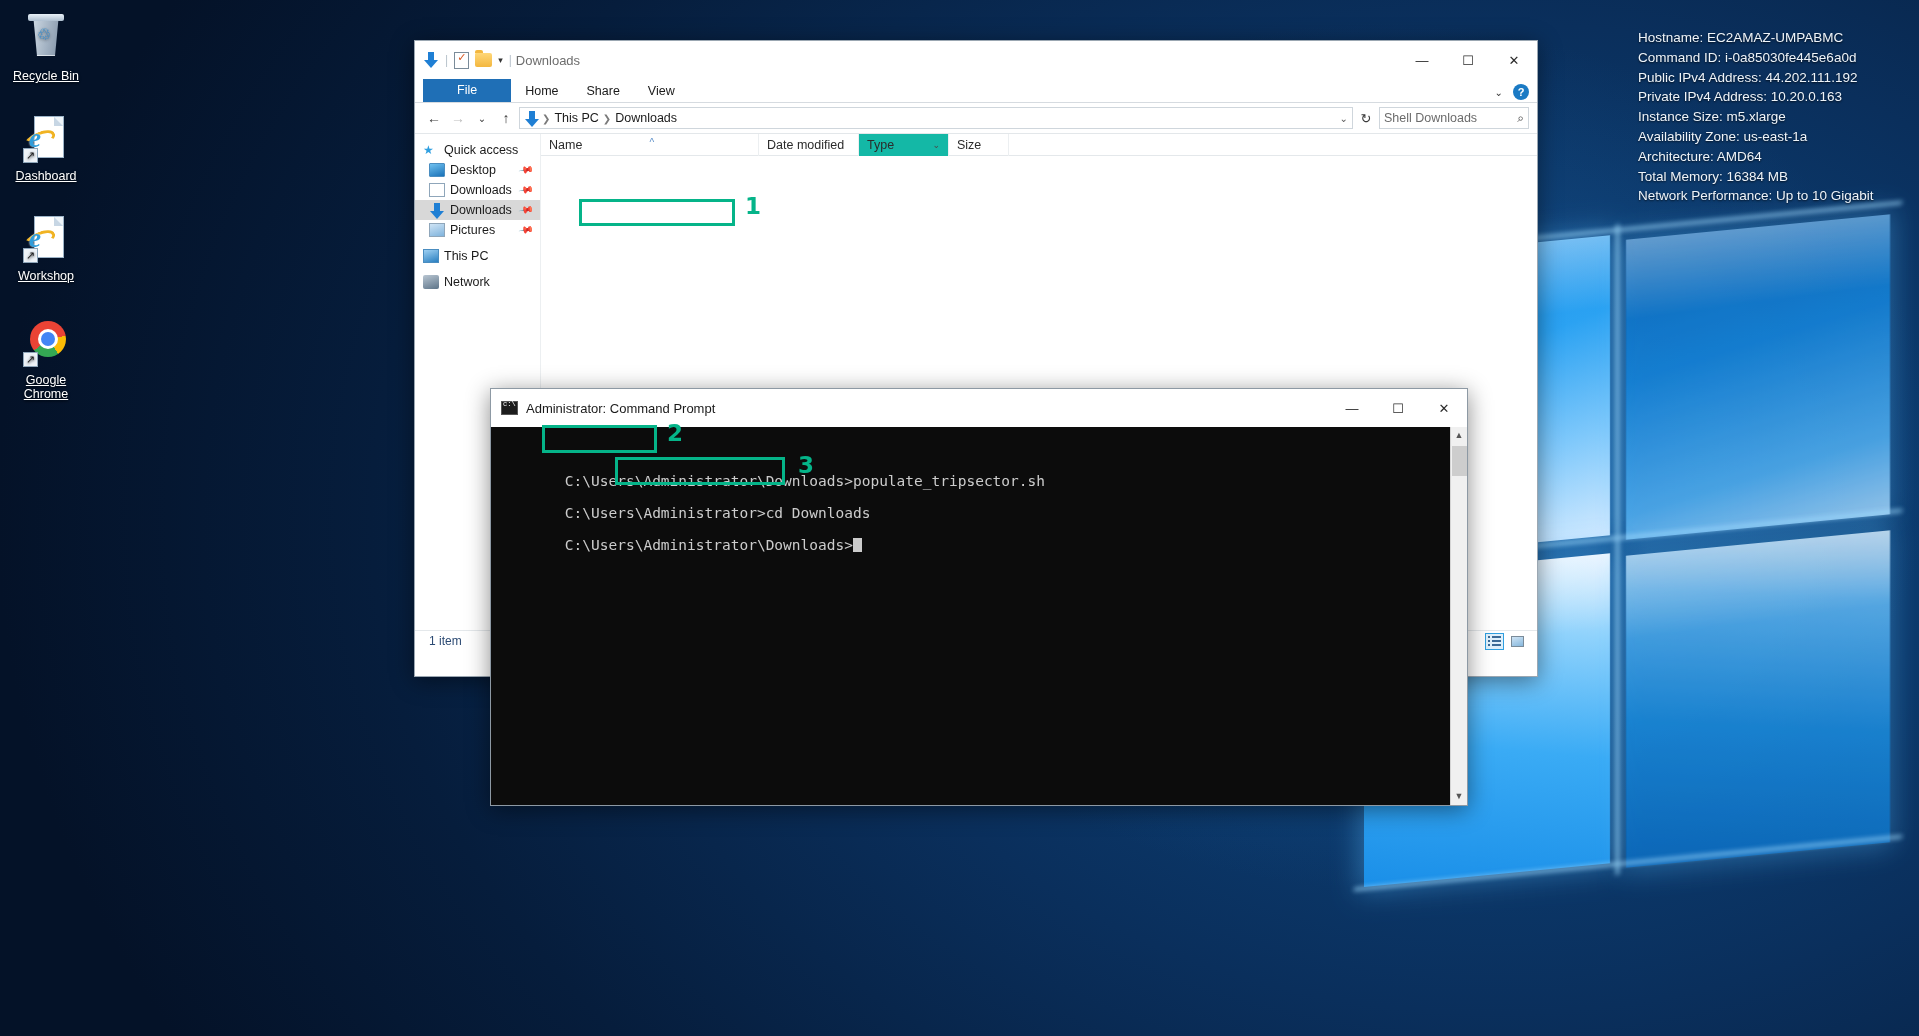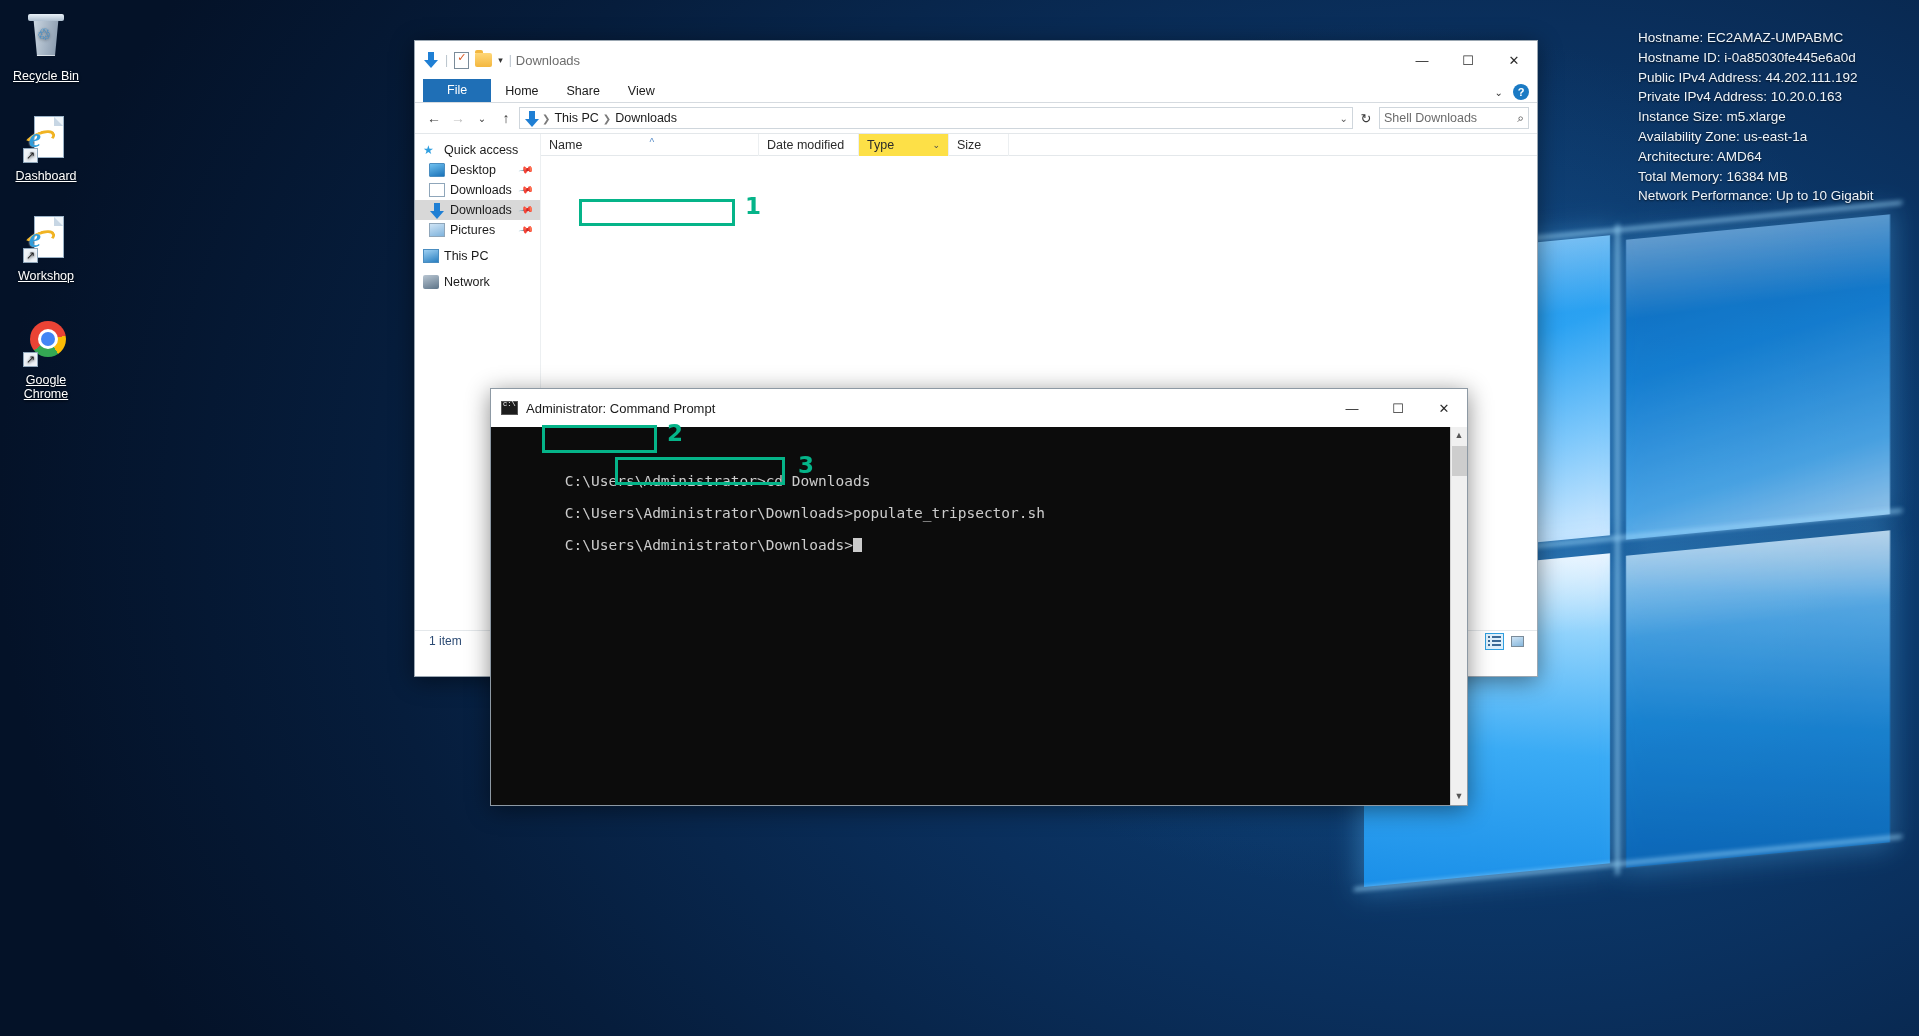--- a/index.html
+++ b/index.html
@@ -89,21 +89,21 @@
   .dl-arrow::before { content:""; position:absolute; left:5px; top:0; width:6px; height:9px; background:#1f7fd4; }
   .dl-arrow::after { content:""; position:absolute; left:1px; top:8px; width:0; height:0;
                      border-left:7px solid transparent; border-right:7px solid transparent; border-top:8px solid #1f7fd4; }
   .props-ic { width:15px; height:17px; border:1px solid #7a8b99; background:#fff; position:relative; }
   .props-ic::after { content:"✓"; position:absolute; left:2px; top:-2px; font-size:11px; color:#d9541e; }
   .fold-ic { width:17px; height:14px; background:linear-gradient(180deg,#ffd778,#f3b73f); border-radius:1px 2px 2px 2px; position:relative; }
   .fold-ic::before { content:""; position:absolute; left:0; top:-3px; width:8px; height:3px; background:#f3b73f; border-radius:2px 2px 0 0; }
   .ex-wtitle { color:#6d6d6d; font-size:13px; margin-left:4px; }
   .ribbon { height:24px; display:flex; align-items:flex-end; border-bottom:1px solid #d6dbe0; background:#fff; padding-left:8px; position:relative; }
   .rtab { font-size:12.5px; padding:3px 14px 4px; color:#1a1a1a; }
-  .rtab.file { background:#1f6fb6; color:#fff; padding:4px 24px 5px; }
+  .rtab.file { background:#1f6fb6; color:#fff; padding:4px 34px 5px; }
   .ribbon-right { position:absolute; right:8px; bottom:2px; display:flex; align-items:center; gap:10px; }
   .help-ic { width:16px; height:16px; border-radius:50%; background:#1a7ac4; color:#fff;
              font-size:11px; font-weight:bold; text-align:center; line-height:16px; }
   .navbar { height:30px; display:flex; align-items:center; gap:2px; padding:0 8px; background:#fff; }
   .navbtn { width:22px; height:22px; display:flex; align-items:center; justify-content:center;
             font-size:14px; color:#3a3a3a; }
   .navbtn.dis { color:#bdbdbd; }
   .addr { flex:1; height:22px; border:1px solid #cfd6dc; display:flex; align-items:center;
           gap:4px; padding:0 4px; font-size:12.5px; color:#1a1a1a; }
   .crumb-sep { color:#7a7a7a; font-size:10px; }
@@ -119,21 +119,21 @@
   .navitem { height:20px; display:flex; align-items:center; gap:5px; padding-left:14px; position:relative; }
   .navitem.sel { background:#d8d8d8; }
   .navitem .pin { position:absolute; right:8px; color:#8a8a8a; font-size:10px; transform:rotate(35deg); }
   .ni-ic { width:16px; height:14px; flex:none; position:relative; }
   .filelist { flex:1; display:flex; flex-direction:column; }
   .colhdr { height:22px; display:flex; align-items:center; font-size:12.5px; color:#2b2b2b;
             border-bottom:1px solid #e4e8eb; }
   .col { padding:0 8px; height:22px; line-height:22px; border-right:1px solid #eceff1; position:relative; }
   .col.name { width:218px; }
   .col.date { width:100px; }
-  .col.type { width:90px; background:#fde047; display:flex; align-items:flex-start; }
+  .col.type { width:90px; background:#14b8a6; display:flex; align-items:flex-start; }
   .col.size { width:60px; }
   .col .caret { position:absolute; left:50%; top:-2px; color:#5b8fc9; font-size:10px; }
   .col.type .cdd { margin-left:auto; color:#4a4a4a; font-size:9px; }
   .frow { height:24px; display:flex; align-items:center; font-size:12.5px; color:#1a1a1a; }
   .fname { width:218px; display:flex; align-items:center; gap:6px; padding-left:10px; }
   .fdate { width:100px; padding-left:8px; }
   .ftype { width:90px; padding-left:8px; }
   .fsize { width:60px; text-align:right; padding-right:8px; }
   .sh-ic { width:15px; height:15px; border:1px solid #9aa6b1; background:#e8edf2; position:relative; flex:none; }
   .sh-ic::after { content:""; position:absolute; left:3px; top:3px; width:8px; height:8px;
@@ -223,21 +223,21 @@
   <div class="desk-icon" style="left:2px;top:318px;">
     <span class="glyph">
       <span class="cr"></span>
       <span class="sc-arrow">↗</span>
     </span>
     <span class="lbl">Google Chrome</span>
   </div>
 
   <div id="instance-info">
     <div>Hostname: EC2AMAZ-UMPABMC</div>
-    <div>Hostname ID: i-0a85030fe445e6a0d</div>
+    <div>Command ID: i-0a85030fe445e6a0d</div>
     <div>Public IPv4 Address: 44.202.111.192</div>
     <div>Private IPv4 Address: 10.20.0.163</div>
     <div>Instance Size: m5.xlarge</div>
     <div>Availability Zone: us-east-1a</div>
     <div>Architecture: AMD64</div>
     <div>Total Memory: 16384 MB</div>
     <div>Network Performance: Up to 10 Gigabit</div>
   </div>
 
   <div class="win" id="explorer">
@@ -379,24 +379,24 @@
       <span class="cmd-wtitle">Administrator: Command Prompt</span>
       <div style="margin-left:auto;display:flex;">
         <div class="wc">—</div>
         <div class="wc">☐</div>
         <div class="wc close">✕</div>
       </div>
     </div>
 
     <div class="cmd-screen">
       <div class="cline">
+        <span>C:\Users\Administrator\Downloads&gt;</span><span>populate_tripsector.sh</span>
+      </div>
+      <div class="cline">
         <span>C:\Users\Administrator&gt;</span><span>cd Downloads</span>
-      </div>
-      <div class="cline">
-        <span>C:\Users\Administrator\Downloads&gt;</span><span>populate_tripsector.sh</span>
       </div>
       <div class="cline">
         <span>C:\Users\Administrator\Downloads&gt;</span><span class="caret-blk"></span>
       </div>
     </div>
 
     <div class="cmd-scroll">
       <div class="cs-btn">▲</div>
       <div class="cs-thumb"></div>
       <div class="cs-btn" style="position:absolute;bottom:0;left:0;right:0;">▼</div>

